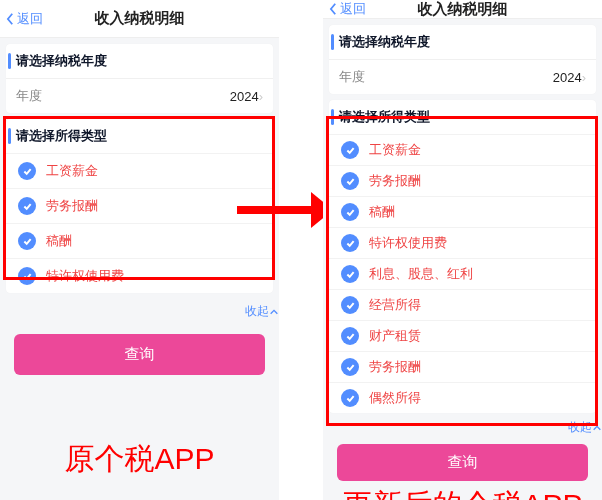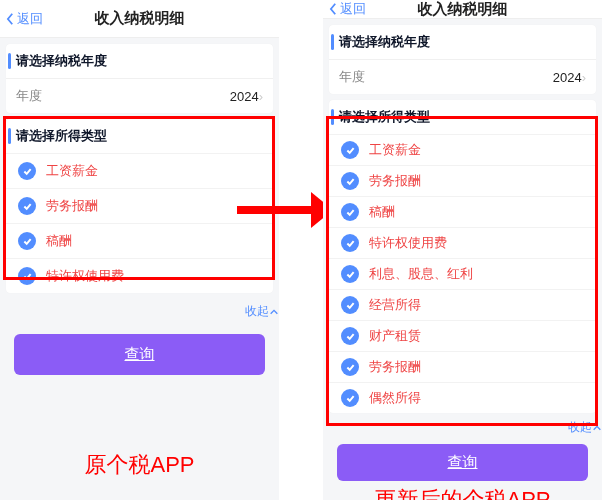--- a/index.html
+++ b/index.html
@@ -41,23 +41,23 @@
   .opt:first-child { border-top:1px solid #f2f2f2; }
   .check { flex:0 0 18px; width:18px; height:18px; border-radius:50%; background:#528dff; display:flex; align-items:center; justify-content:center; }
   .check svg { width:11px; height:11px; stroke:#fff; stroke-width:2.5; fill:none; }
 
   
   .redbox { position:absolute; border:3px solid #ff0000; pointer-events:none; }
 
   .collapse { text-align:center; color:#528dff; font-size:12px; padding:10px 0 8px 0; display:flex; align-items:center; justify-content:flex-end; }
   .collapse svg { width:10px; height:8px; stroke:#528dff; stroke-width:1.6; fill:none; }
 
-  .btn { margin:6px 14px 0 14px; background:#8b5cf6; color:#fff; text-align:center; border-radius:6px; padding:11px 0; font-size:15px;text-decoration:underline; }
-
-  .caption { font-size:22px; font-weight:500; text-align:center; color:#ff0000;}
+  .btn { margin:6px 14px 0 14px; background:#ec4899; color:#fff; text-align:center; border-radius:6px; padding:11px 0; font-size:15px; }
+
+  .caption { font-size:30px; font-weight:500; text-align:center; color:#ff0000;}
   .caption-wrap-left { position:absolute; bottom:20px; left:0; right:0; }
   .caption-wrap-right { margin-top:4px; }
 
   
   .arrow-wrap { position:relative; width:44px; height:44px; }
   .arrow-line { position:absolute; left:-42px; right:8px; top:50%; height:8px; background:#ff0000; transform:translateY(-50%); }
   .arrow-head { position:absolute; right:-10px; top:50%; width:0; height:0; border-left:22px solid #ff0000; border-top:18px solid transparent; border-bottom:18px solid transparent; transform:translateY(-50%); }
 
   
   .panel.right .opts .opt { padding:6px 12px; }

